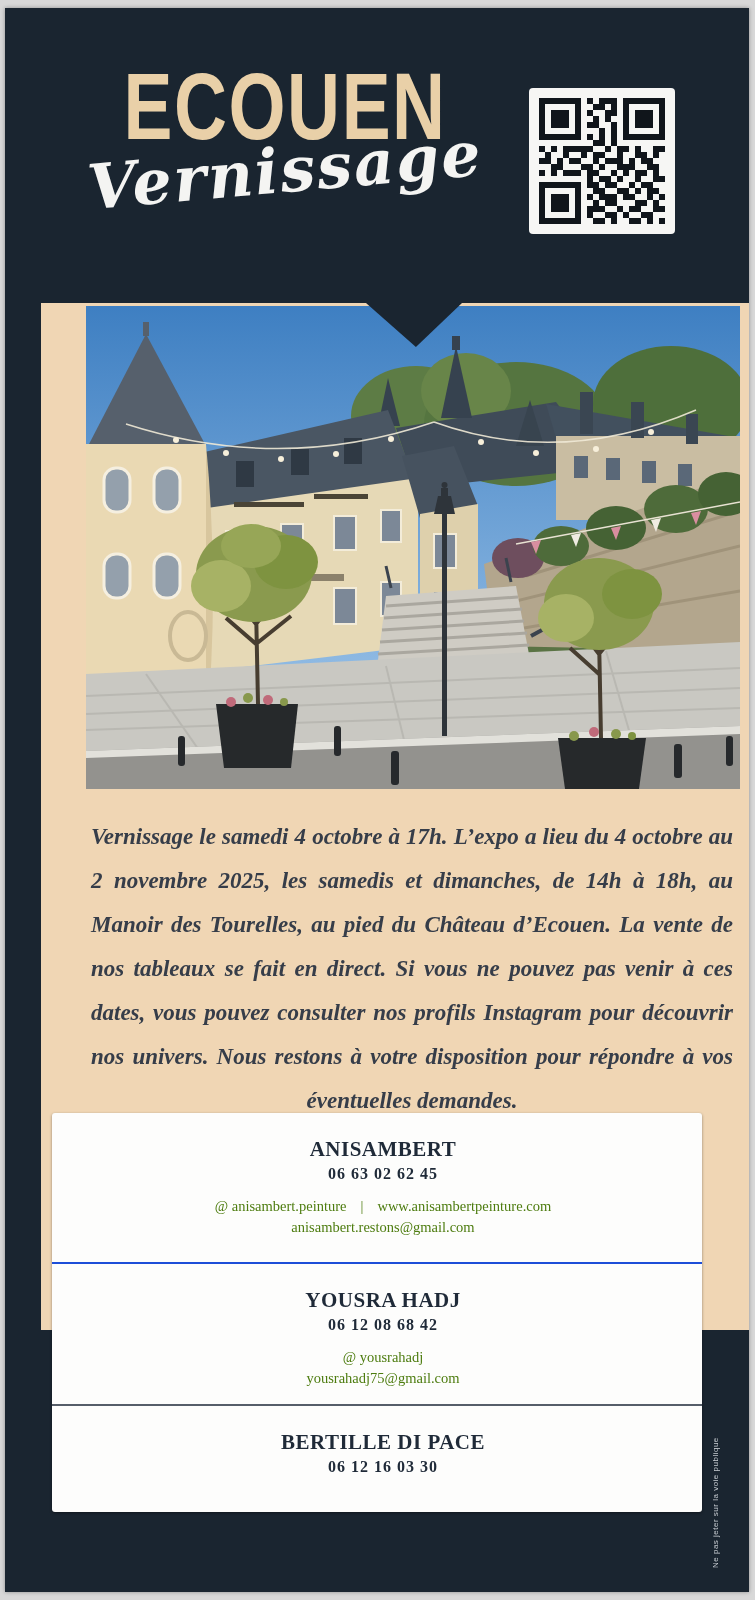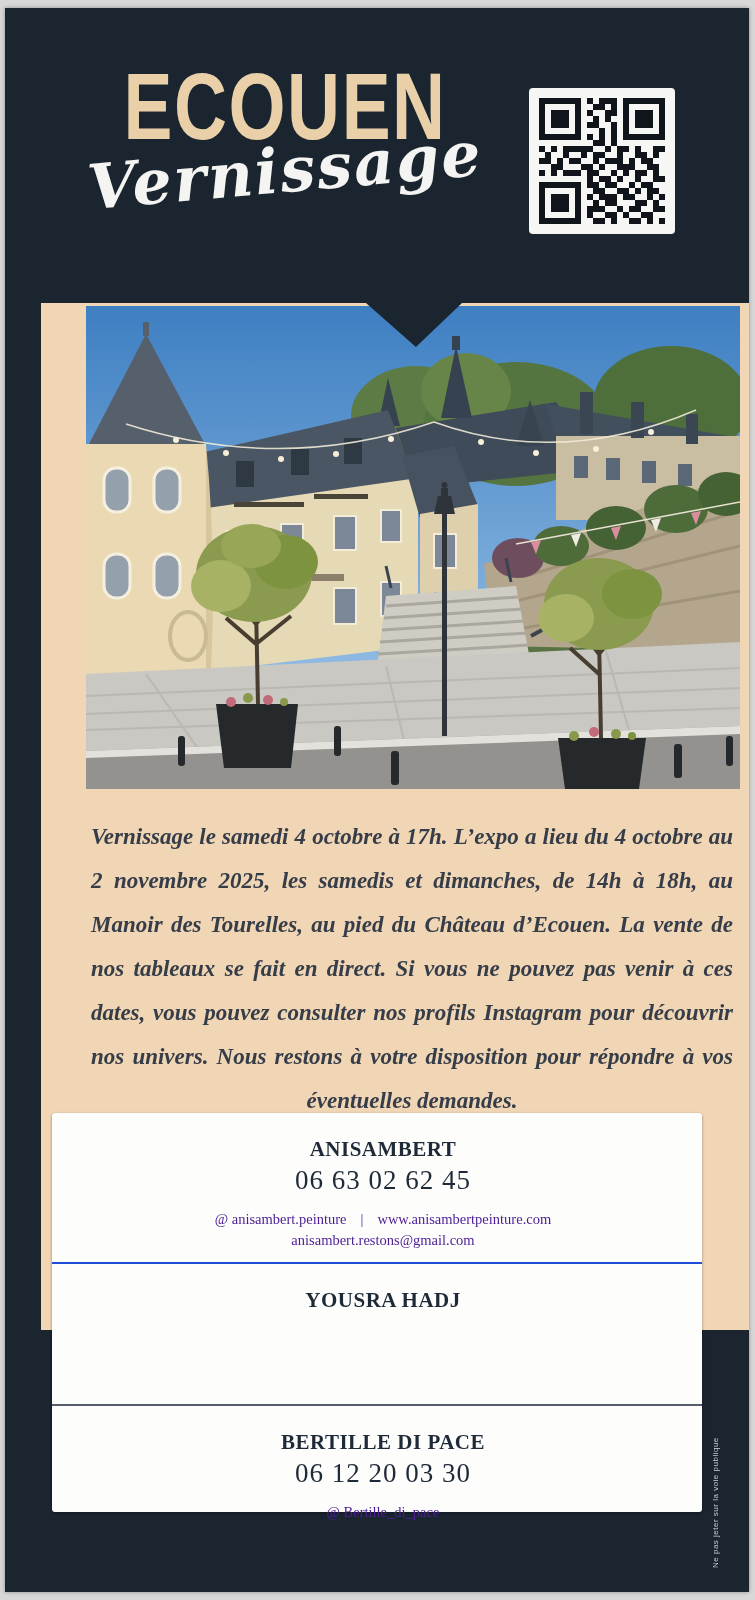--- a/index.html
+++ b/index.html
@@ -45,22 +45,22 @@
   
   .cards{
     position:absolute;left:47px;top:1105px;width:650px;background:#fdfdfc;border-radius:3px;
     display:flex;flex-direction:column;box-shadow:0 1px 3px rgba(0,0,0,.4);
   }
   .card{box-sizing:border-box;padding:24px 8px 0 20px;text-align:center;color:#1f2a38;}
   .card-1{height:149px;}
   .card-2{height:142px;border-top:2px solid #1d4ed8;}
   .card-3{height:108px;border-top:2px solid #565e69;}
   .c-name{font-weight:700;font-size:21px;letter-spacing:.5px;}
-  .c-phone{font-weight:400;font-size:27px;margin-top:3px;letter-spacing:1px;}
-  .c-details{margin-top:13px;font-size:14.5px;line-height:21px;color:#4c1d95;}
+  .c-phone{font-weight:700;font-size:16px;margin-top:3px;letter-spacing:1px;}
+  .c-details{margin-top:13px;font-size:14.5px;line-height:21px;color:#4d7c0f;}
   .c-sep{display:inline-block;margin:0 14px;}
   
   .vnote{
     position:absolute;left:706px;top:1560px;transform:rotate(-90deg);transform-origin:0 0;
     font-family:"Liberation Sans", sans-serif;font-size:8px;letter-spacing:.5px;
     color:#c7ccd1;white-space:nowrap;
   }
 </style>
 </head>
 <body>
@@ -504,24 +504,27 @@
       <div class="c-name">ANISAMBERT</div>
       <div class="c-phone">06 63 02 62 45</div>
       <div class="c-details">
         <span>@ anisambert.peinture</span><span class="c-sep">|</span><span>www.anisambertpeinture.com</span>
         <br>
         <span>anisambert.restons@gmail.com</span>
       </div>
     </div>
     <div class="card card-2">
       <div class="c-name">YOUSRA HADJ</div>
+      <div class="c-phone">06 12 08 68 42</div>
+      <div class="c-details">
+        <span>@ yousrahadj</span>
+        <br>
+        <span>yousrahadj75@gmail.com</span>
+      </div>
     </div>
     <div class="card card-3">
       <div class="c-name">BERTILLE DI PACE</div>
-      <div class="c-phone">06 12 20 03 30</div>
-      <div class="c-details">
-        <span>@ Bertille_di_pace</span>
-      </div>
+      <div class="c-phone">06 12 16 03 30</div>
     </div>
   </div>
 
   <div class="vnote">Ne pas jeter sur la voie publique</div>
 </div>
 
 </body></html>

